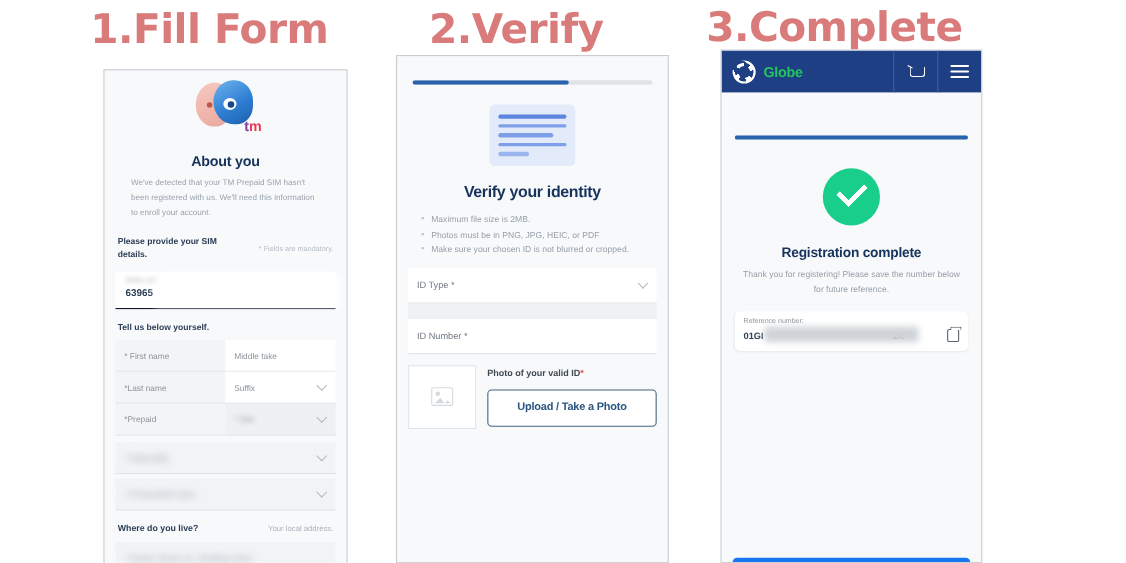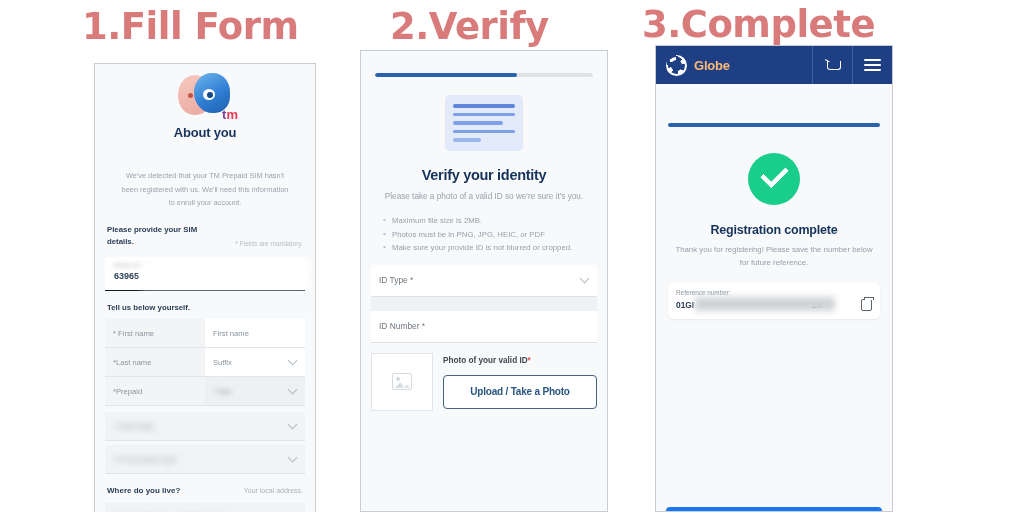--- a/index.html
+++ b/index.html
@@ -61,25 +61,25 @@
     position:absolute; left:13px; top:19px; width:6px; height:6px;
     border-radius:50%; background:#14468a;
   }
   .tm-mark {
     position:absolute; right:-2px; bottom:-2px; font-size:13px; font-weight:800;
     color:#e83a55; line-height:1;
   }
   .tm-mark .p { color:#7b3fa0; }
 
   .p1-h { text-align:center; font-size:13px; font-weight:700; color:#17335c;
-          margin-top:6px; letter-spacing:-0.2px; }
-  .p1-sub { text-align:center; font-size:7.4px; color:#9aa3ad; line-height:1.85;
-            padding:5px 24px 0;margin-top:24px; }
-
-  .p1-secrow { display:flex; justify-content:space-between; align-items:flex-end;
+          margin-top:20px; letter-spacing:-0.2px; }
+  .p1-sub { text-align:left; font-size:7.4px; color:#9aa3ad; line-height:1.85;
+            padding:5px 24px 0; }
+
+  .p1-secrow { display:flex; justify-content:space-between; align-items:center;
                padding:14px 12px 0; }
   .p1-sec { font-size:7.8px; font-weight:700; color:#2c3e55; line-height:1.5; max-width:96px; }
   .p1-mand { font-size:6.6px; color:#b7bec6; white-space:nowrap; padding-top:2px;}
 
   .field {
     position:relative; background:#f1f3f5; border-bottom:1px solid #e0e4e8;
     height:29px; margin:0 10px; display:flex; align-items:center;
     padding:0 8px; font-size:7.6px; color:#9aa3ad;
   }
   .chev { position:absolute; right:9px; top:50%; margin-top:-3px;
@@ -157,21 +157,21 @@
   .globe-bar { height:38px; background:#1e3f84; display:flex; align-items:stretch; }
   .gb-brand { flex:1; display:flex; align-items:center; gap:7px; padding-left:10px; }
   .gb-logo { width:21px; height:21px; border-radius:50%;
              background:radial-gradient(circle at 35% 32%, #ffffff 0 18%, #1e3f84 19% 34%, #ffffff 35% 100%);
              position:relative; overflow:hidden; }
   .gb-logo:before { content:""; position:absolute; inset:2px; border-radius:50%;
                     background: conic-gradient(#1e3f84 0 12%, #ffffff 12% 22%, #1e3f84 22% 36%,
                       #ffffff 36% 47%, #1e3f84 47% 60%, #ffffff 60% 70%, #1e3f84 70% 84%, #ffffff 84% 100%); }
   .gb-logo:after { content:""; position:absolute; left:5px; top:5px; width:11px; height:11px;
                    border-radius:50%; background:#1e3f84; }
-  .gb-name { color:#fdba74; font-size:13px; font-weight:600; letter-spacing:-0.2px; }
+  .gb-name { color:#22c55e; font-size:13px; font-weight:600; letter-spacing:-0.2px; }
   .gb-btn { width:40px; border-left:1px solid #4160a0; display:flex; align-items:center;
             justify-content:center; }
   .cart { width:15px; height:13px; position:relative; }
   .cart:before { content:""; position:absolute; left:2px; top:2px; width:12px; height:8px;
                  border:1.4px solid #ffffff; border-top:none;
                  border-radius:0 0 3px 3px; }
   .cart:after { content:""; position:absolute; left:0; top:0; width:5px; height:1.4px; background:#fff;
                 transform: rotate(28deg); transform-origin: left center; }
   .burger { width:17px; display:flex; flex-direction:column; gap:3.3px; }
   .burger span { display:block; height:1.8px; background:#fff; border-radius:1px; }
@@ -244,21 +244,21 @@
       <div class="sim-mask"></div>
     </div>
 
     <div class="p1-sec2">Tell us below yourself.</div>
 
     <div class="rowpair">
       <div class="half l">
         <span>* First name</span>
       </div>
       <div class="half r">
-        <span>First name</span>
+        <span>Middle take</span>
       </div>
     </div>
 
     <div class="rowpair">
       <div class="half l">
         <span>*Last name</span>
       </div>
       <div class="half r">
         <span>Suffix</span>
         <span class="chev"></span>
@@ -305,26 +305,25 @@
 
     <div class="doc-ill">
       <div class="doc-line b w1"></div>
       <div class="doc-line w2"></div>
       <div class="doc-line w3"></div>
       <div class="doc-line w4"></div>
       <div class="doc-line w5"></div>
     </div>
 
     <div class="p2-h">Verify your identity</div>
-    <div class="p2-sub">Please take a photo of a valid ID so we're sure it's you.</div>
 
     <ul class="p2-list">
       <li>Maximum file size is 2MB.</li>
       <li>Photos must be in PNG, JPG, HEIC, or PDF</li>
-      <li>Make sure your provide ID is not blurred or cropped.</li>
+      <li>Make sure your chosen ID is not blurred or cropped.</li>
     </ul>
 
     <div style="height:10px"></div>
 
     <div class="p2-field">
       <span>ID Type *</span>
       <span class="chev"></span>
     </div>
     <div class="p2-gap"></div>
     <div class="p2-field">

